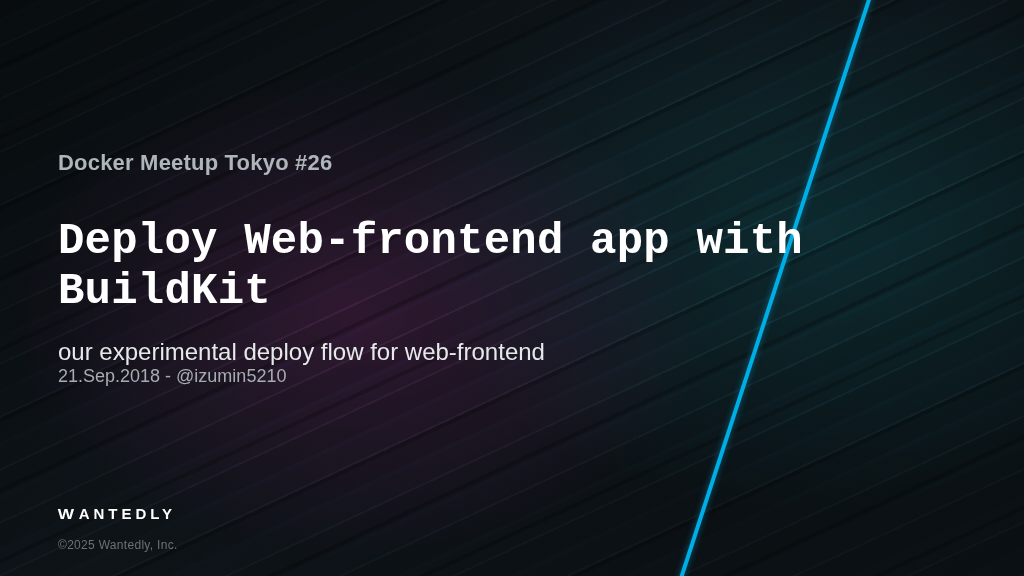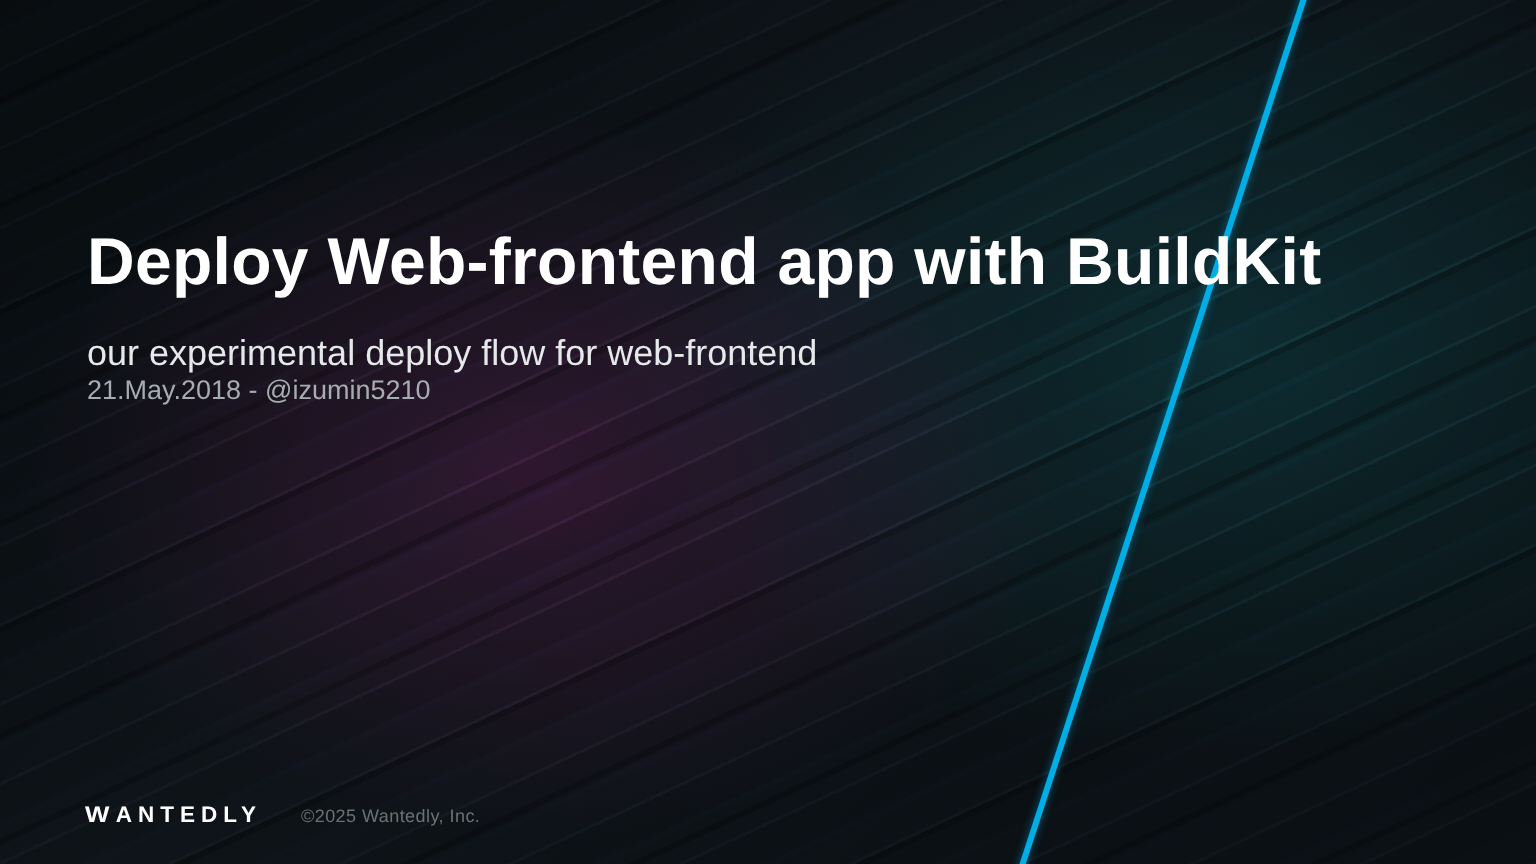--- a/index.html
+++ b/index.html
@@ -67,39 +67,41 @@
     color: #aeb6ba;
     margin-bottom: 40px;
     letter-spacing: 0.2px;
   }
   .title {
     font-size: 44px;
     font-weight: 700;
     color: #ffffff;
     margin-bottom: 22px;
     letter-spacing: 0.2px;
+    font-family: Liberation Mono, monospace;
   }
   .subtitle {
     font-size: 24px;
     font-weight: 500;
     color: #e6e9ea;
   }
   .meta {
     font-size: 18px;
     color: #a6adb1;
     font-weight: 400;
   }
   .footer {
     position: absolute;
     left: 58px;
     bottom: 24px;
     display: flex;
     align-items: center;
-    gap: 26px;
+    gap: 16px;
     z-index: 4;
+    flex-direction: column;
   }
   .logo {
     font-size: 15px;
     font-weight: 700;
     letter-spacing: 4px;
     color: #ffffff;
   }
   .logo .w {
     display: inline-block;
     transform: scaleX(1.15);
@@ -111,22 +113,23 @@
     letter-spacing: 0.3px;
   }
 </style>
 </head>
 <body>
 
 <div class="slide">
   <div class="diag"></div>
 
   <div class="content">
+    <div class="eyebrow">Docker Meetup Tokyo #26</div>
     <div class="title">Deploy Web-frontend app with BuildKit</div>
     <div class="subtitle">our experimental deploy flow for web-frontend</div>
-    <div class="meta">21.May.2018 - @izumin5210</div>
+    <div class="meta">21.Sep.2018 - @izumin5210</div>
   </div>
 
   <div class="footer">
     <span class="logo"><span class="w">W</span><span>ANTEDLY</span></span>
     <span class="copyright">©2025 Wantedly, Inc.</span>
   </div>
 </div>
 
 </body></html>

